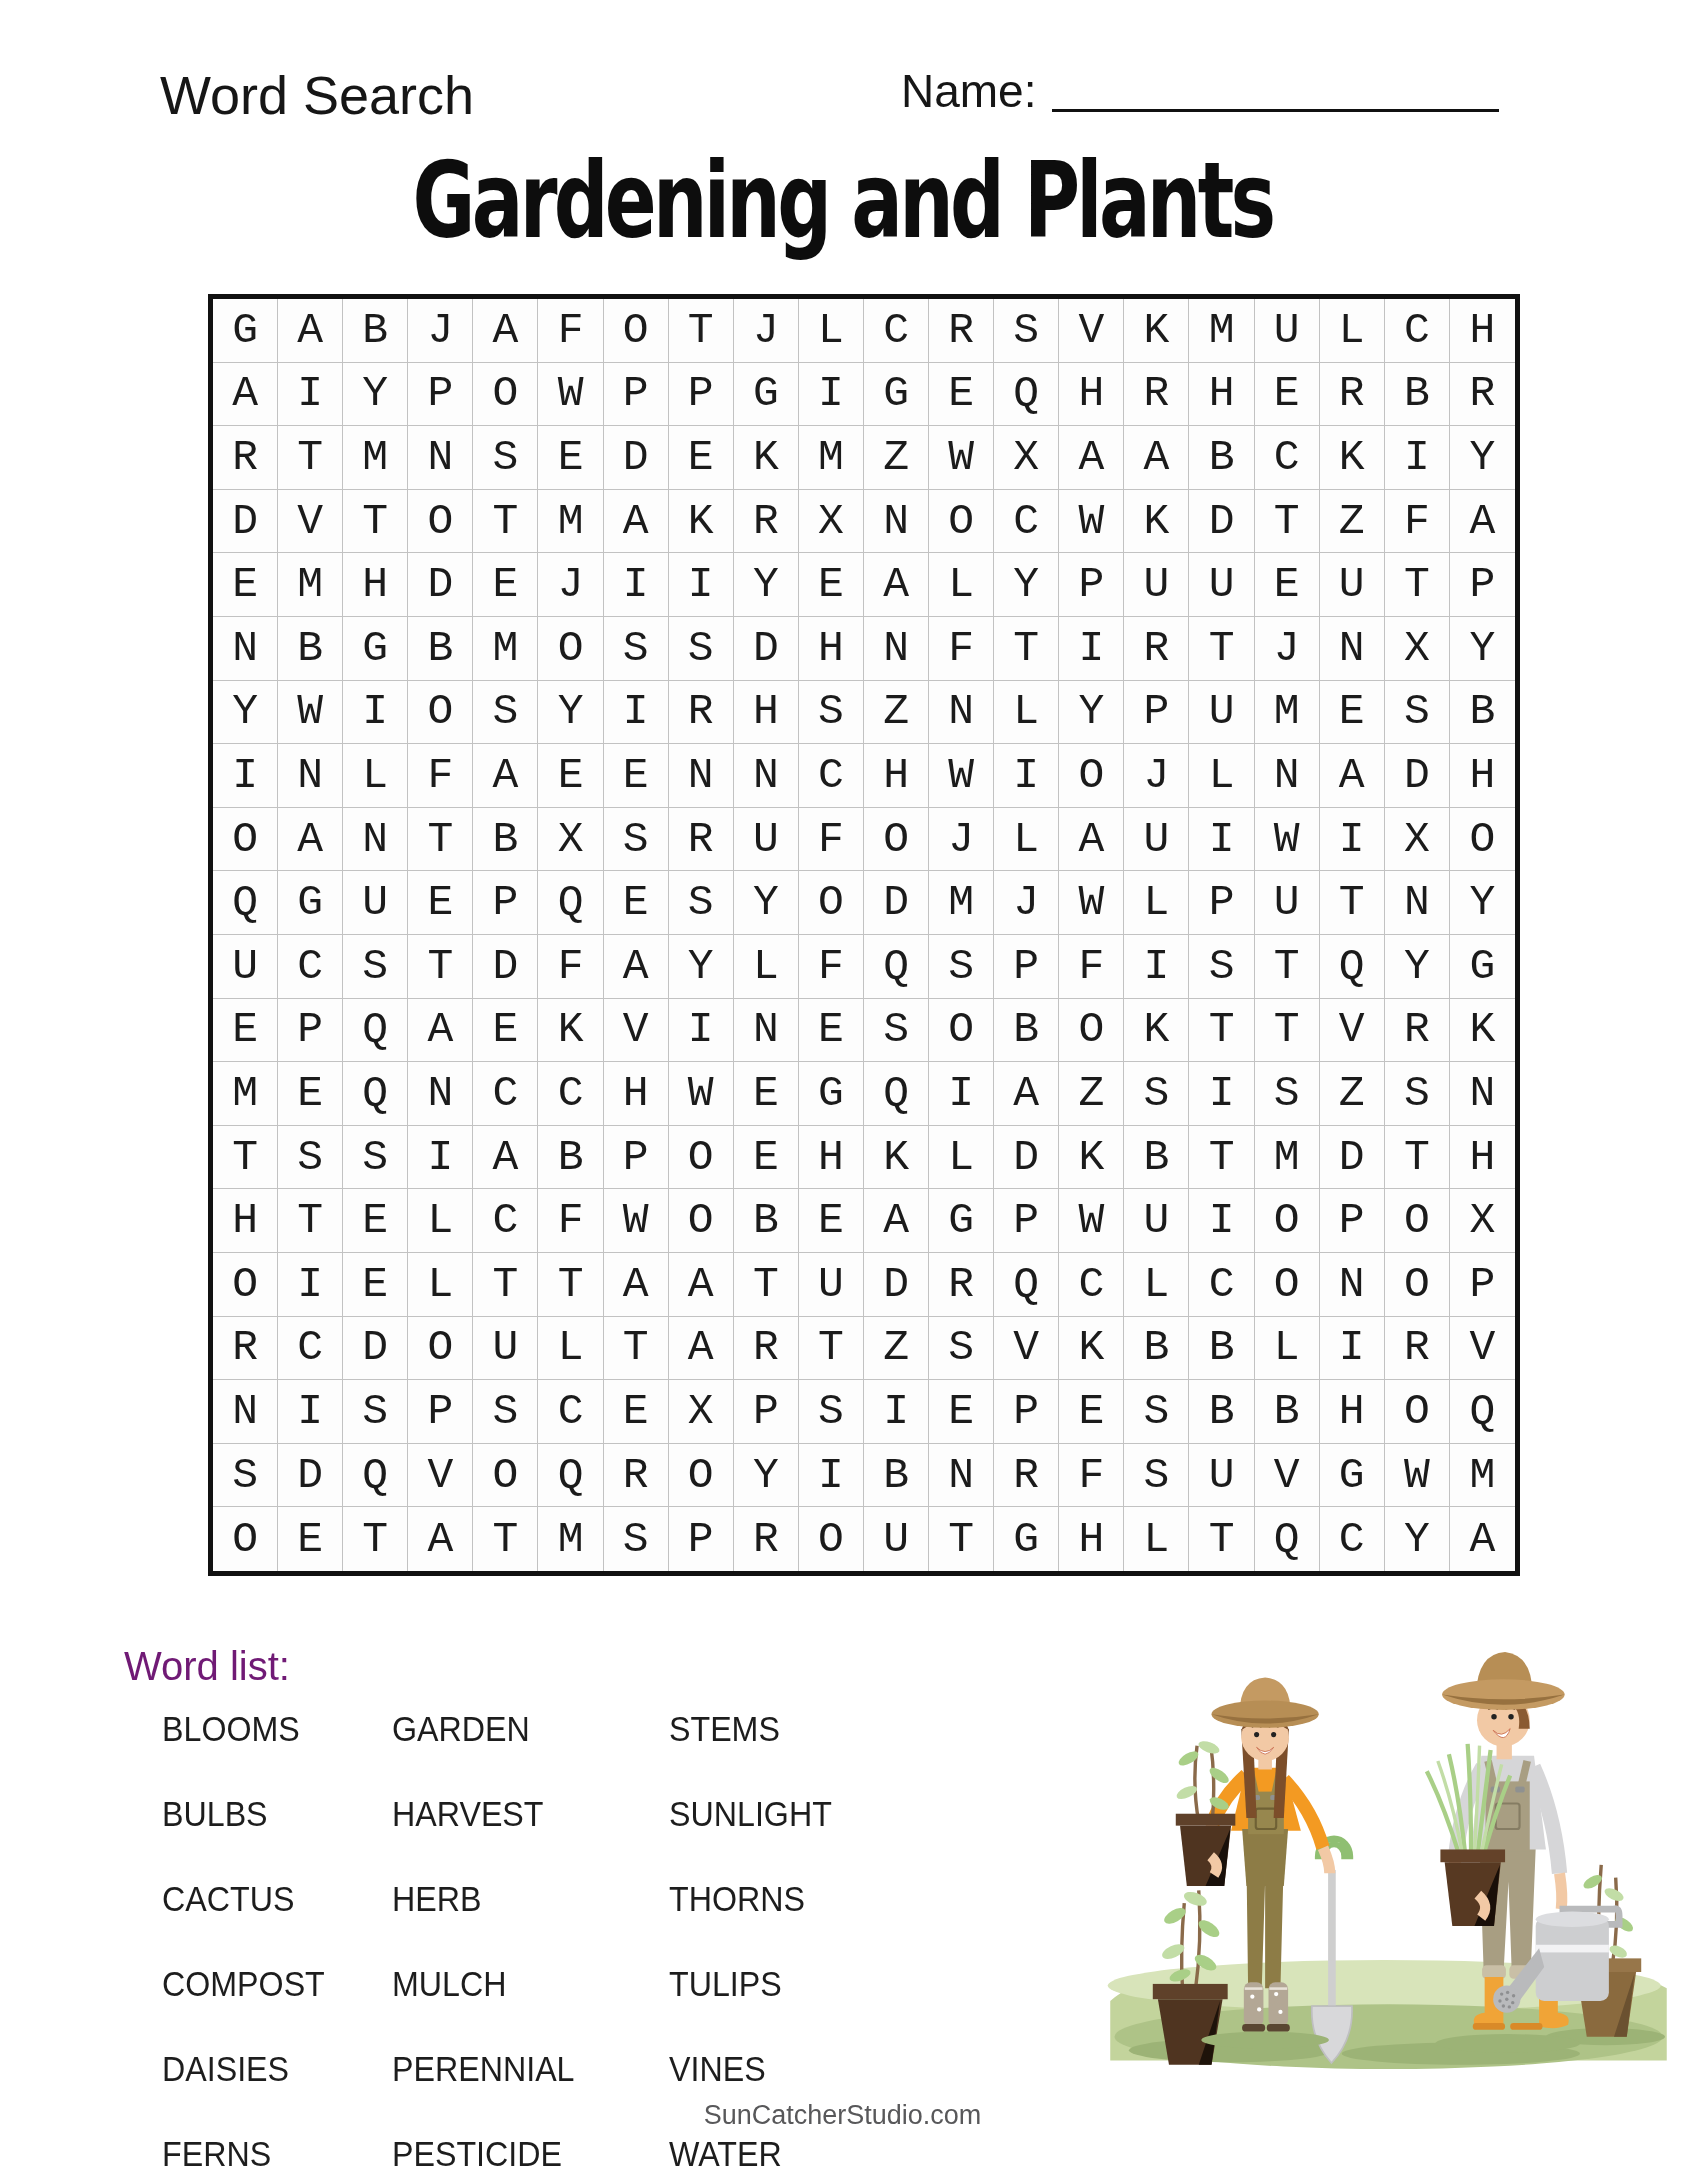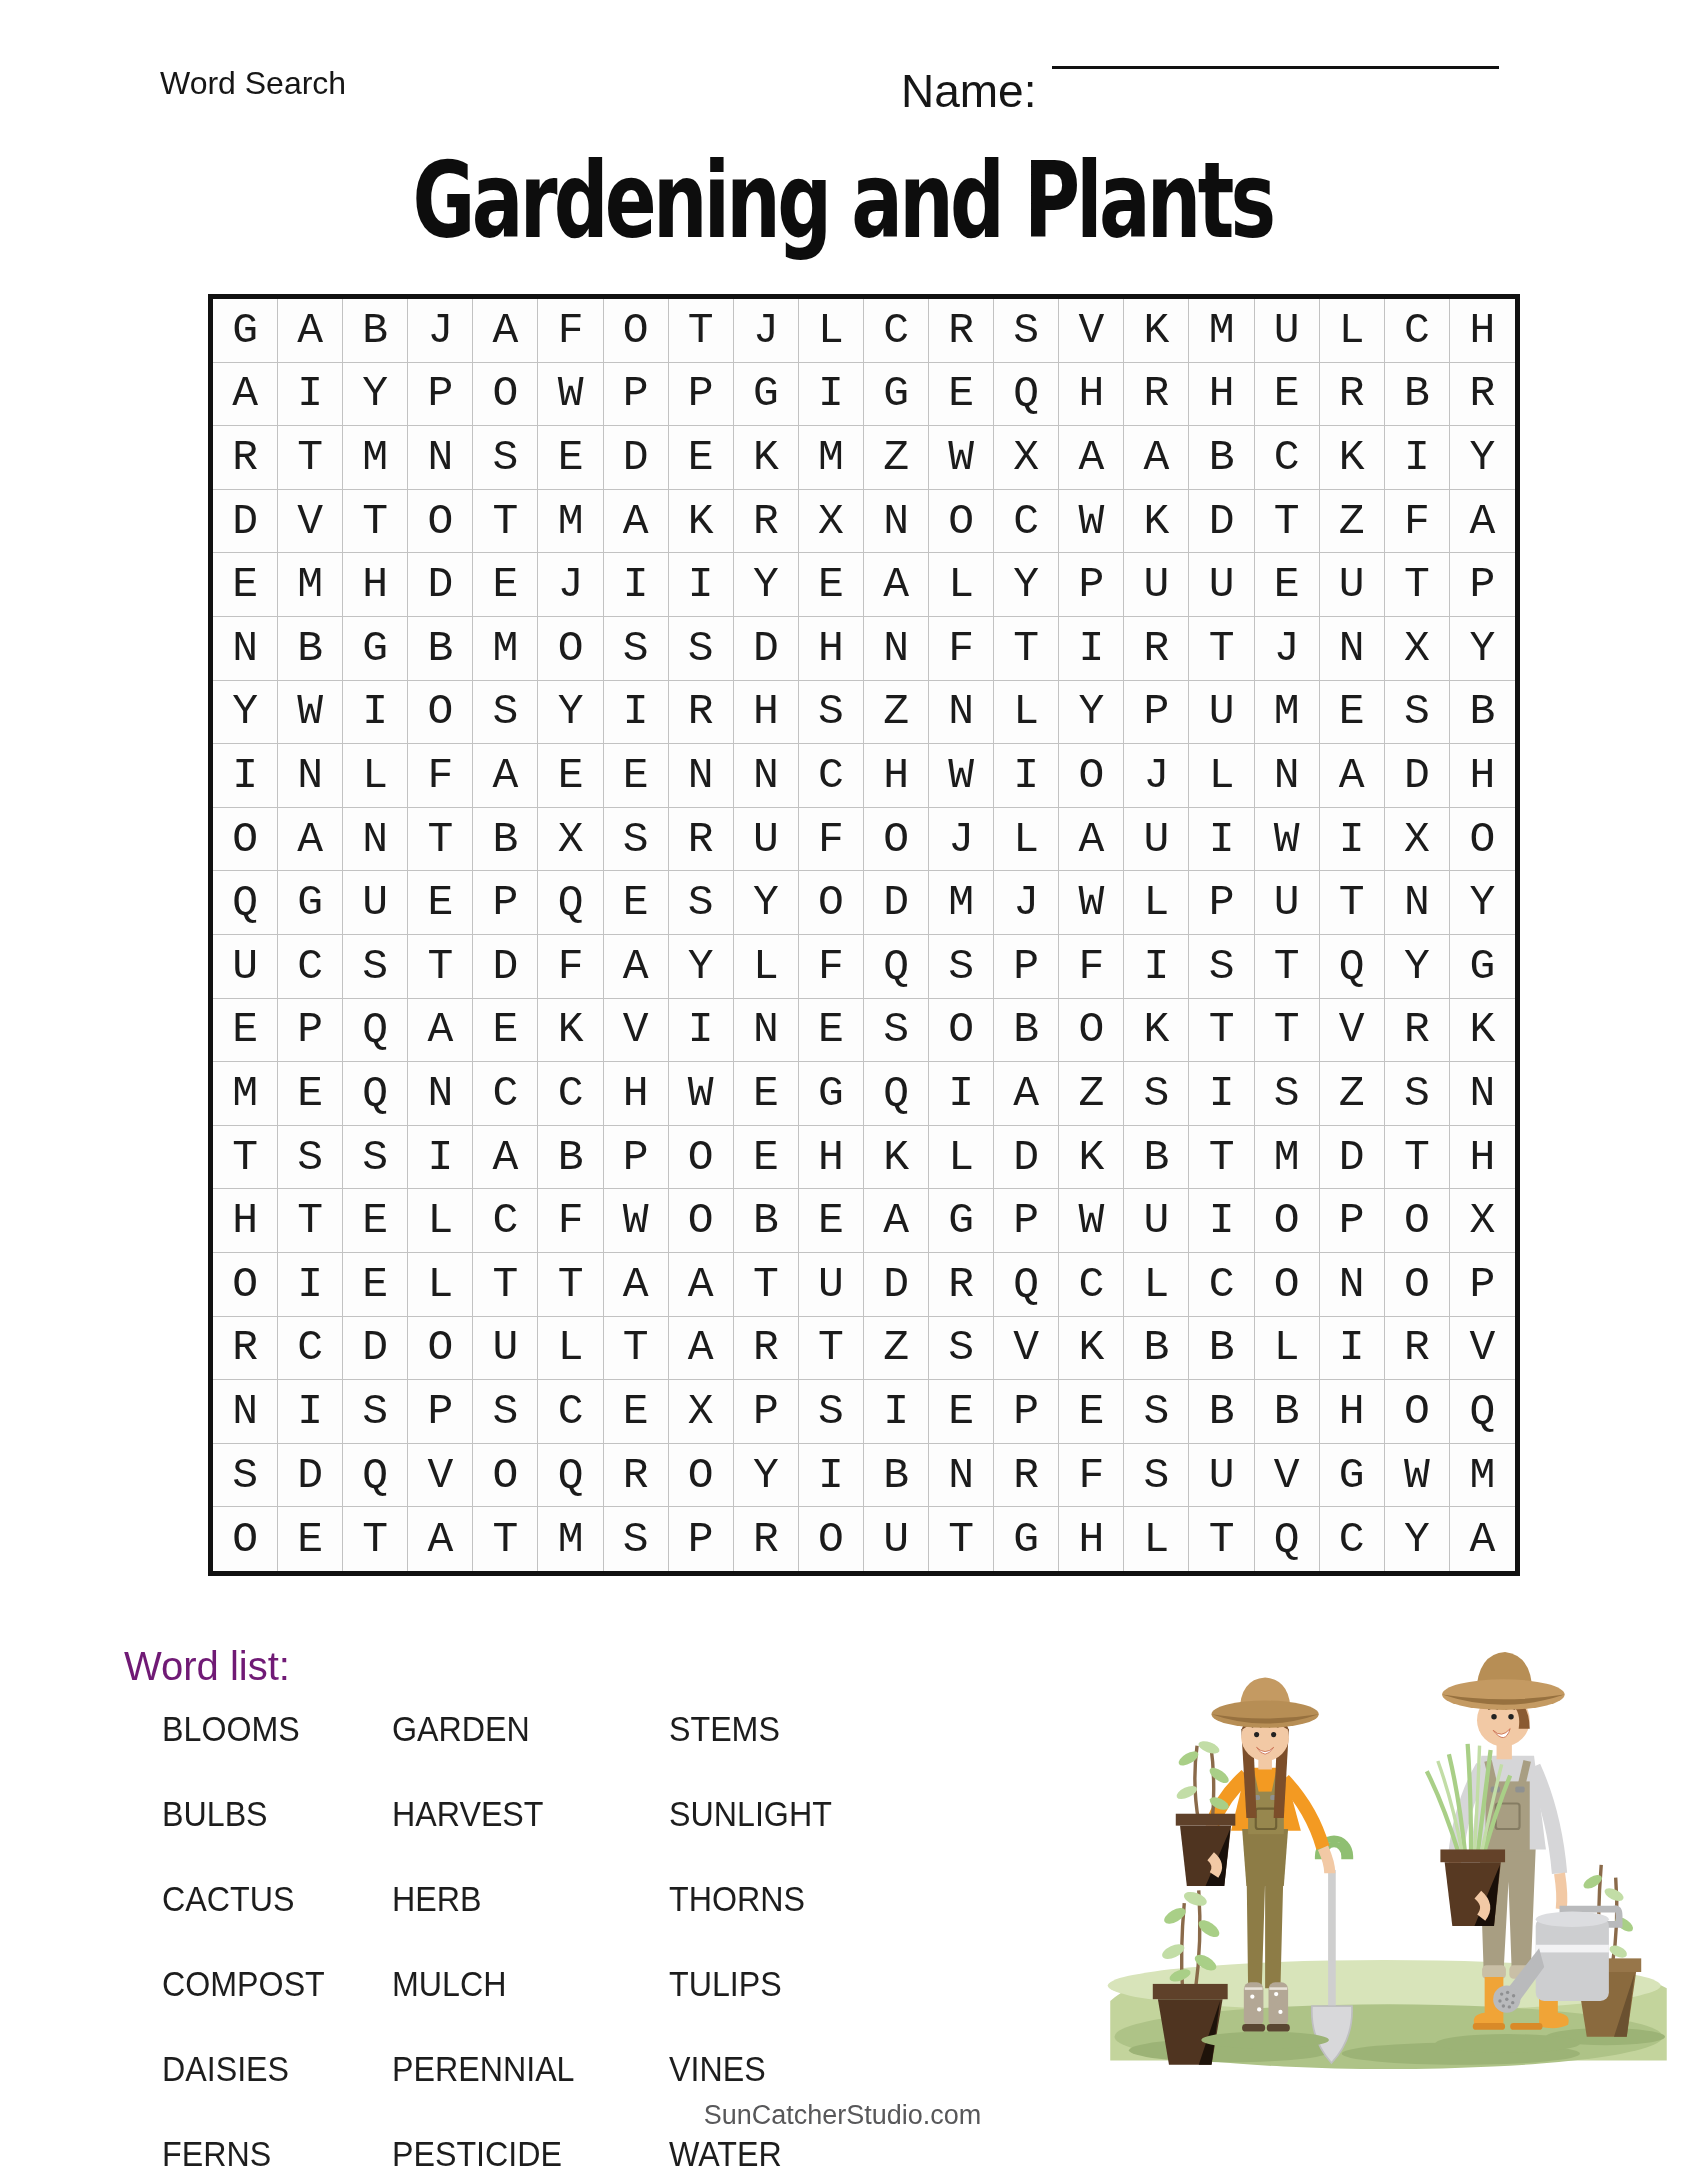--- a/index.html
+++ b/index.html
@@ -1,21 +1,21 @@
 <!DOCTYPE html>
 <html style="font-size:13.6px"><head>
 <meta charset="utf-8">
 <style>
   html,body{margin:0;padding:0;background:#ffffff;}
   .page{position:relative;width:1685px;height:2181px;background:#ffffff;overflow:hidden;
         font-family:"Liberation Sans",sans-serif;color:#141414;}
 
   
-  .hdr-left{position:absolute;left:160px;top:66px;font-size:32px;line-height:1.1;color:#161616;}
-  .hdr-right{position:absolute;left:901px;top:66px;display:flex;}
+  .hdr-left{position:absolute;left:160px;top:66px;font-size:54px;line-height:1.1;color:#161616;}
+  .hdr-right{position:absolute;left:901px;top:66px;display:flex;align-items:flex-end;}
   .hdr-right .nlabel{font-size:46px;line-height:1.1;color:#161616;}
   .name-line{width:447px;height:0;border-bottom:3.4px solid #111;margin-left:15.3px;margin-bottom:5.1px;}
 
   
   .title{position:absolute;left:0;top:143px;width:100%;text-align:center;
          font-family:"DejaVu Sans","Liberation Sans",sans-serif;font-weight:bold;
          font-size:89px;letter-spacing:-4.3px;color:#0d0d0d;
          transform:scale(0.86,1.18);transform-origin:50% 20%;}
 
   

